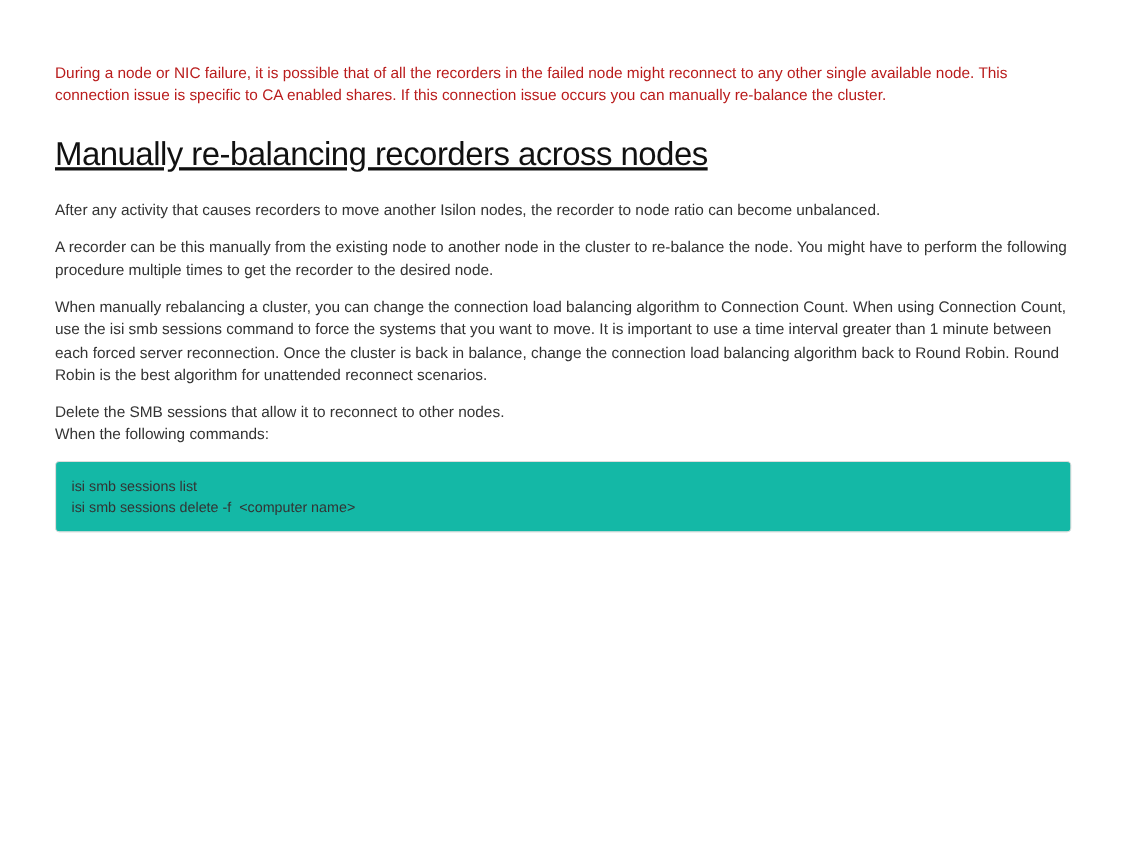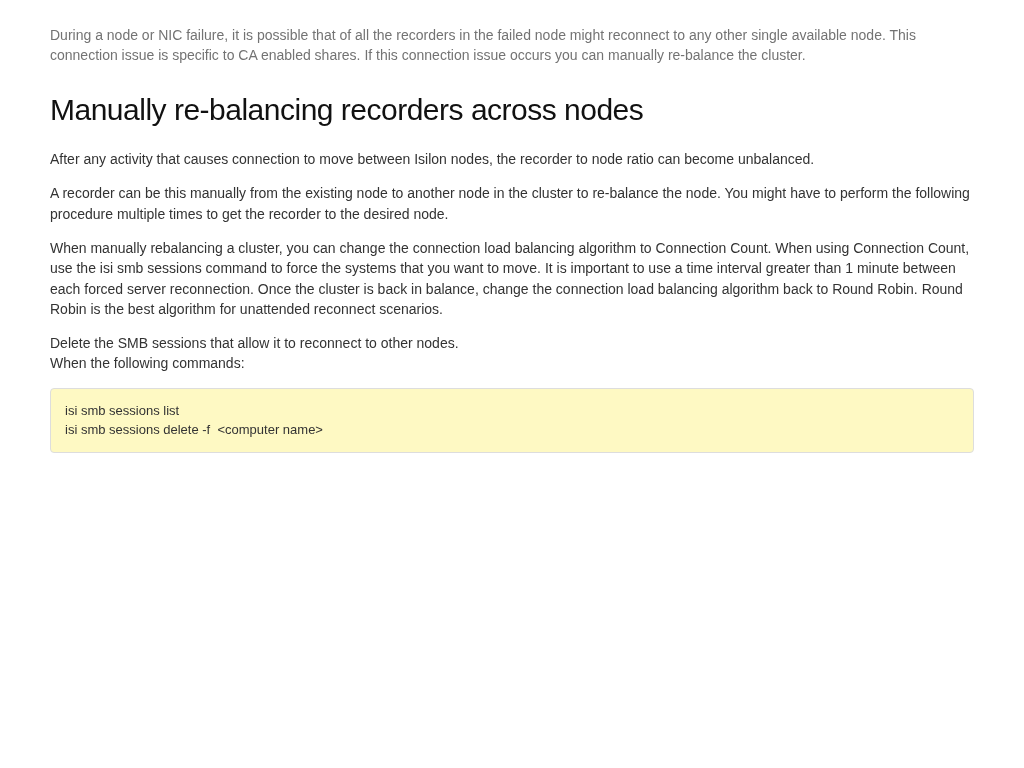--- a/index.html
+++ b/index.html
@@ -11,58 +11,60 @@
       font-family: -apple-system, BlinkMacSystemFont, "Segoe UI", Helvetica, Arial, sans-serif;
       font-size: 14px;
       line-height: 1.45;
       color: #333;
       background: #fff;
       padding: 25px 50px;
       width: 1024px;
     }
     .intro-paragraph {
       margin-bottom: 20px;
-      color: #737373;
+      color: #b91c1c;
+      margin-top: 31px;
     }
     h2 {
       font-size: 30px;
       font-weight: 400;
       letter-spacing: -0.5px;
       margin-bottom: 18px;
       margin-top: 22px;
       color: #111;
+      text-decoration: underline;
     }
     p {
       margin-bottom: 14px;
       color: #333;
     }
     .instruction-line {
       margin-bottom: 0;
     }
     .code-block {
-      background: #fef9c3;
+      background: #14b8a6;
       border: 1px solid #ddd;
       border-radius: 4px;
       padding: 12px 14px;
       margin-top: 14px;
       font-family: inherit;
       font-size: 13px;
       line-height: 1.5;
       color: #333;
       white-space: pre-wrap;
     }
   </style>
 </head>
 <body>
 
 <p class="intro-paragraph">During a node or NIC failure, it is possible that of all the recorders in the failed node might reconnect to any other single available node. This connection issue is specific to CA enabled shares. If this connection issue occurs you can manually re-balance the cluster.</p>
 
 <h2>Manually re-balancing recorders across nodes</h2>
 
-<p>After any activity that causes connection to move between Isilon nodes, the recorder to node ratio can become unbalanced.</p>
+<p>After any activity that causes recorders to move another Isilon nodes, the recorder to node ratio can become unbalanced.</p>
 
 <p>A recorder can be this manually from the existing node to another node in the cluster to re-balance the node. You might have to perform the following procedure multiple times to get the recorder to the desired node.</p>
 
 <p>When manually rebalancing a cluster, you can change the connection load balancing algorithm to Connection Count. When using Connection Count, use the isi smb sessions command to force the systems that you want to move. It is important to use a time interval greater than 1 minute between each forced server reconnection. Once the cluster is back in balance, change the connection load balancing algorithm back to Round Robin. Round Robin is the best algorithm for unattended reconnect scenarios.</p>
 
 <p class="instruction-line">Delete the SMB sessions that allow it to reconnect to other nodes.</p>
 <p>When the following commands:</p>
 
 <div class="code-block">isi smb sessions list
 isi smb sessions delete -f  &lt;computer name&gt;</div>

